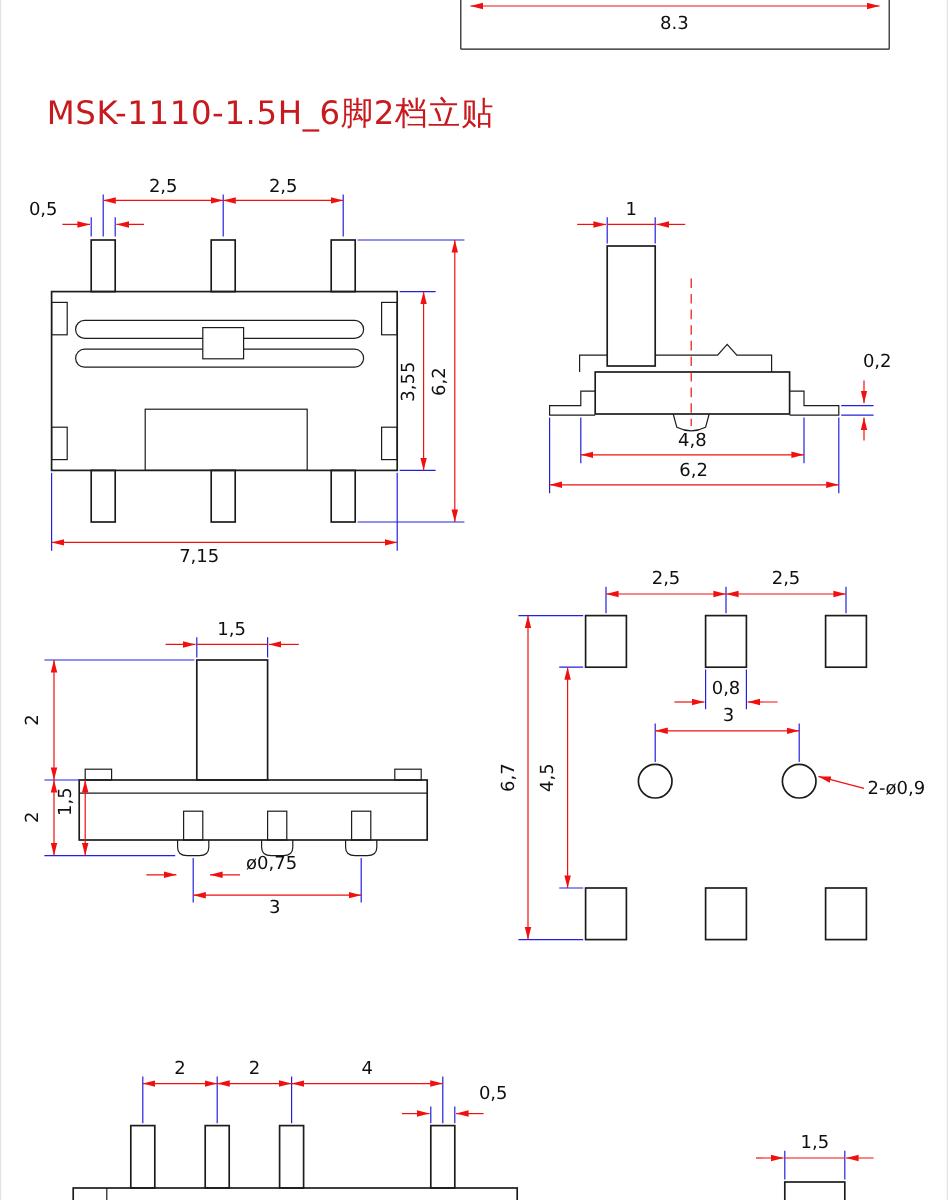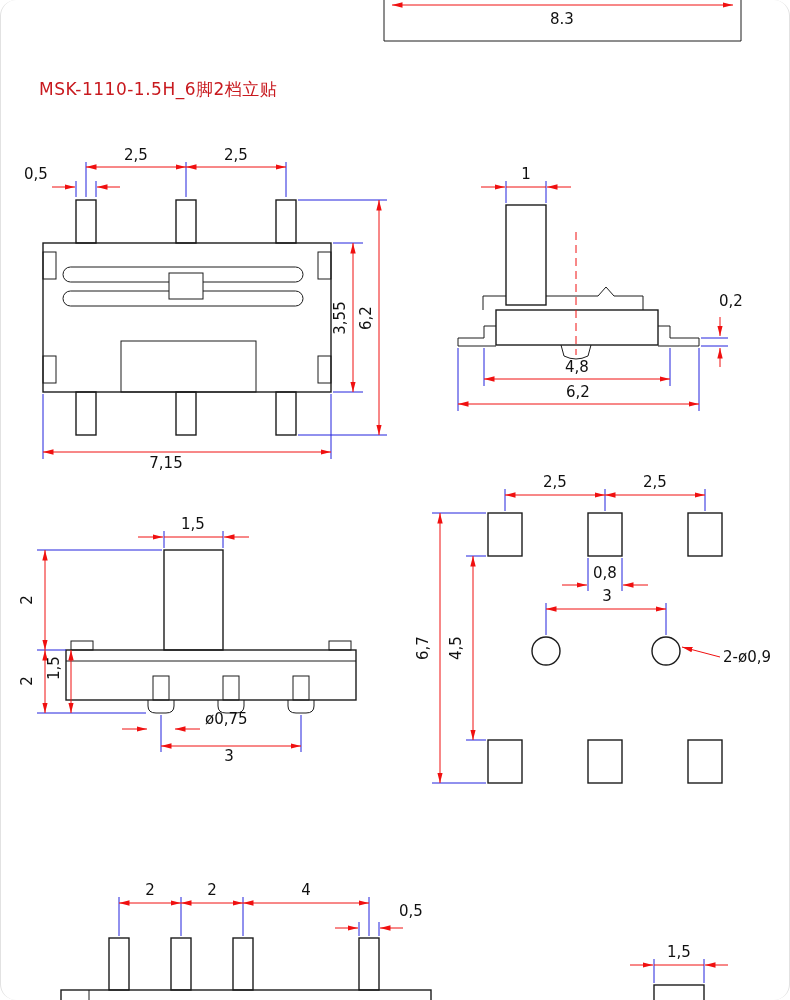--- a/index.html
+++ b/index.html
@@ -1,24 +1,23 @@
 <!DOCTYPE html>
 <html style="--dim-line: #f01010; --ext-line: #2222dd; --outline: #1c1c1c; --title: #c8191e; --dim-text: #101010;"><head>
 <meta charset="utf-8">
 <style>
   html,body{margin:0;padding:0;background:#ffffff;}
   .page{
     position:relative;width:790px;height:1000px;background:#fff;
     border-left:1px solid #e2e2e2;border-right:1px solid #e2e2e2;
     box-sizing:border-box;overflow:hidden;
     font-family:"DejaVu Sans","Liberation Sans",sans-serif;
-    border-radius:16px;
   }
   .sec-title{
-    position:absolute;left:38px;font-size:17px;line-height:1.1;
+    position:absolute;left:38px;font-size:27px;line-height:1.1;
     color:var(--title,#c8191e);letter-spacing:.5px;white-space:nowrap;
     font-family:"DejaVu Sans","Liberation Sans",sans-serif;
   }
   #t1{top:80px;}
   #t2{top:817px;}
   svg.dwg{position:absolute;left:0;top:0;}
   .ol{stroke:var(--outline,#1c1c1c);stroke-width:1.4;fill:none;}
   .olf{stroke:var(--outline,#1c1c1c);stroke-width:1.4;fill:#fff;}
   .thin{stroke-width:1;}
   .ext{stroke:var(--ext-line,#2222dd);stroke-width:1;fill:none;}

